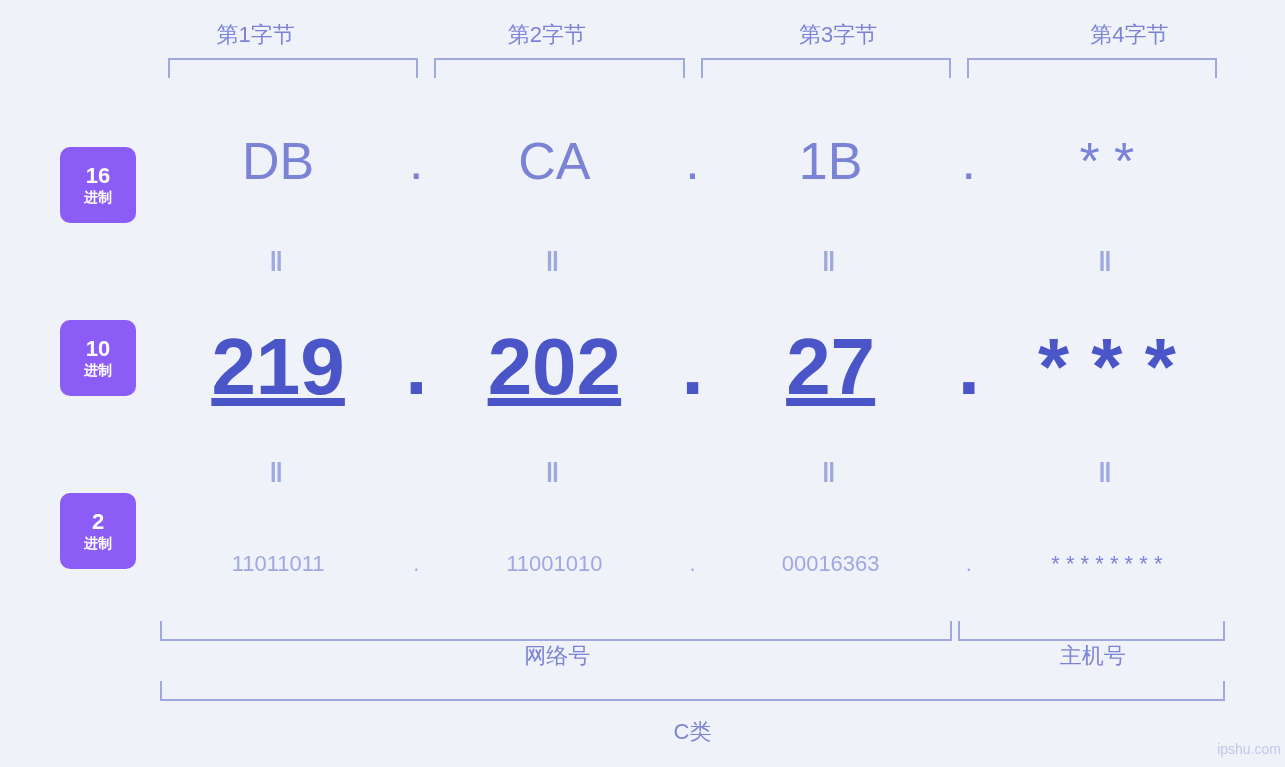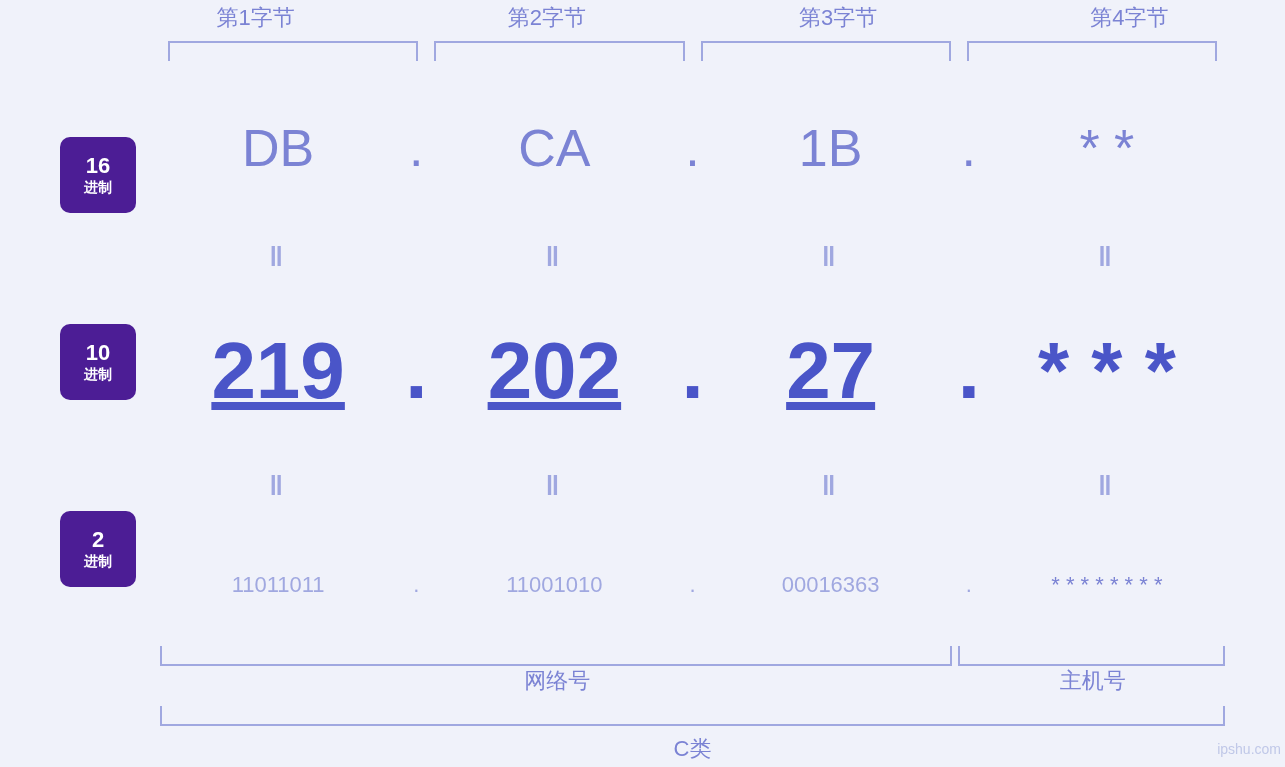--- a/index.html
+++ b/index.html
@@ -12,21 +12,21 @@
       overflow: hidden;
       position: relative;
     }
 
     .container {
       width: 100%;
       height: 100%;
       display: flex;
       flex-direction: column;
       align-items: center;
-      padding: 3px 60px;
+      padding: 20px 60px;
       position: relative;
     }
 
     
     .header-row {
       display: flex;
       width: 100%;
       margin-left: 100px;
       margin-bottom: 0px;
     }
@@ -53,21 +53,21 @@
       height: 20px;
       border-top: 2px solid #a0a8e0;
       border-left: 2px solid #a0a8e0;
       border-right: 2px solid #a0a8e0;
       margin: 0 8px;
     }
 
     .base-label {
       width: 76px;
       height: 76px;
-      background: #4c1d95;
+      background: #8b5cf6;
       border-radius: 10px;
       color: white;
       display: flex;
       flex-direction: column;
       align-items: center;
       justify-content: center;
       font-size: 22px;
       font-weight: bold;
       line-height: 1.2;
     }
@@ -346,20 +346,20 @@
       <div style="flex: 1; border-bottom: 2px solid #a0a8e0; border-left: 2px solid #a0a8e0; border-right: 2px solid #a0a8e0; height: 20px;"></div>
     </div>
 
     <div style="display:flex; width:100%; ">
       <div style="flex:3; text-align:center; color:#7b83d4; font-size:22px; margin-right:6px;">网络号</div>
       <div style="flex:1; text-align:center; color:#7b83d4; font-size:22px;">主机号</div>
     </div>
 
     <div style="width:100%; margin-top:10px;">
       <div style="width:100%; border-bottom: 2px solid #a0a8e0; border-left: 2px solid #a0a8e0; border-right: 2px solid #a0a8e0; height: 20px;"></div>
-      <div style="text-align:center; margin-top:8px; color:#7b83d4; font-size:22px;">C类</div>
+      <div style="text-align:center; margin-top:16px; color:#7b83d4; font-size:22px;">C类</div>
     </div>
 
   </div>
 
   <div class="watermark">ipshu.com</div>
 
 </div>
 
 </body></html>

